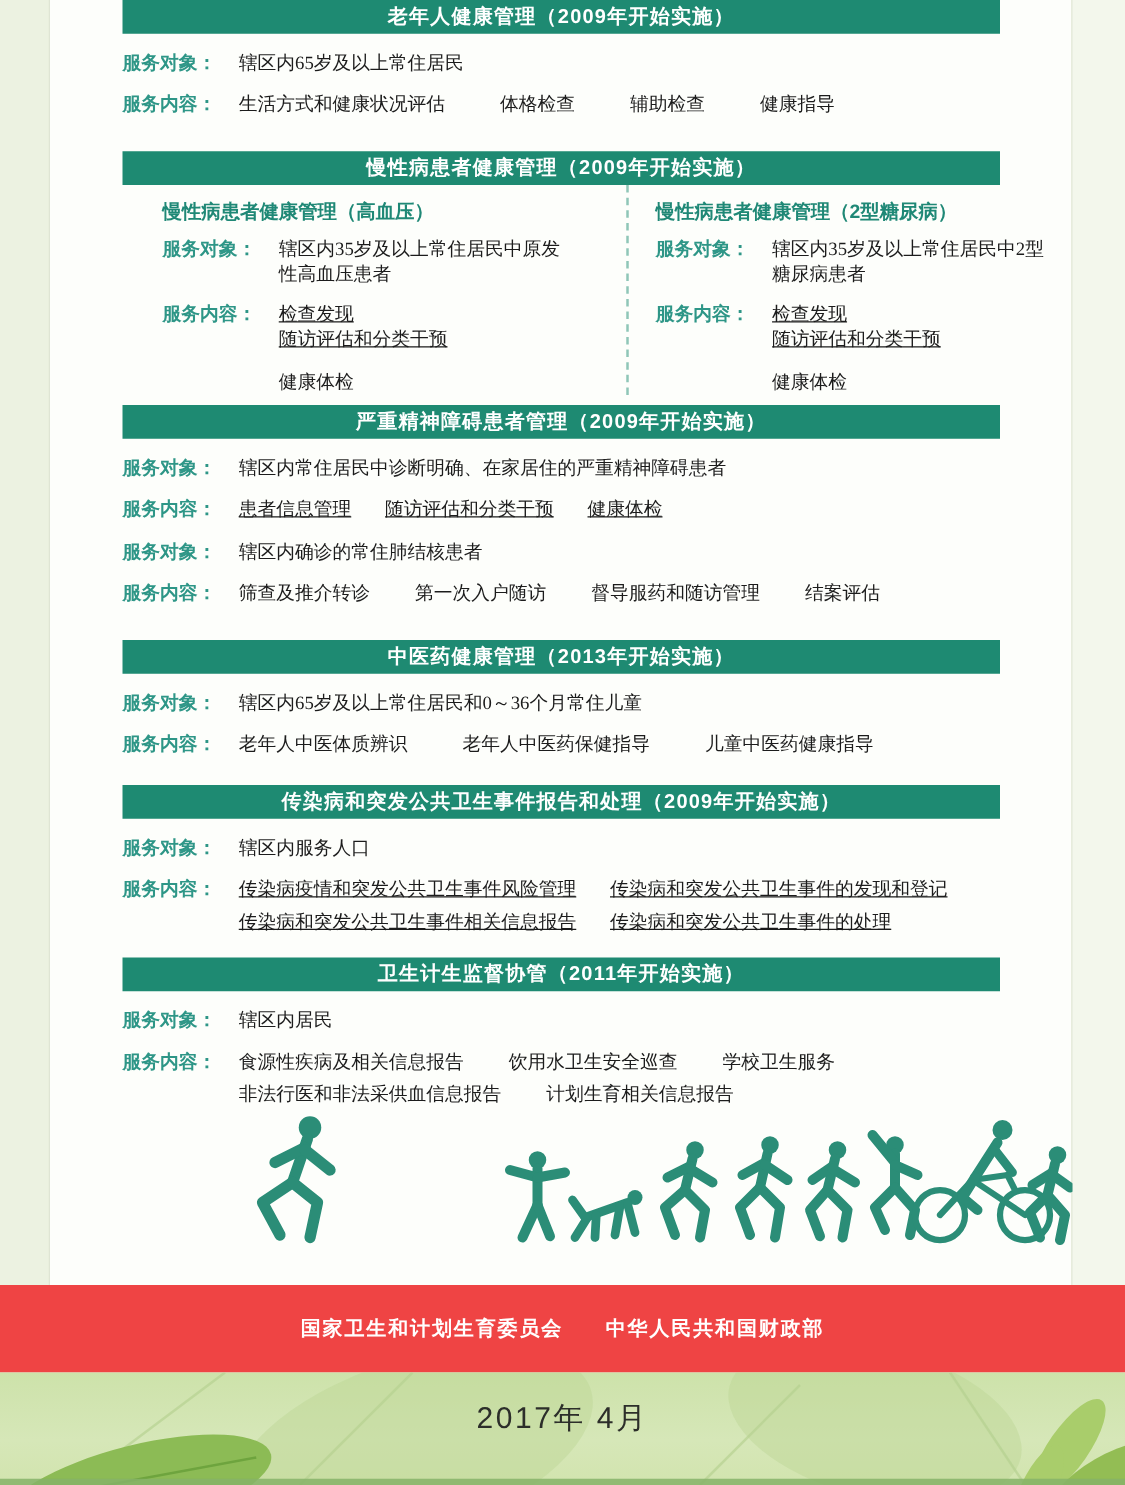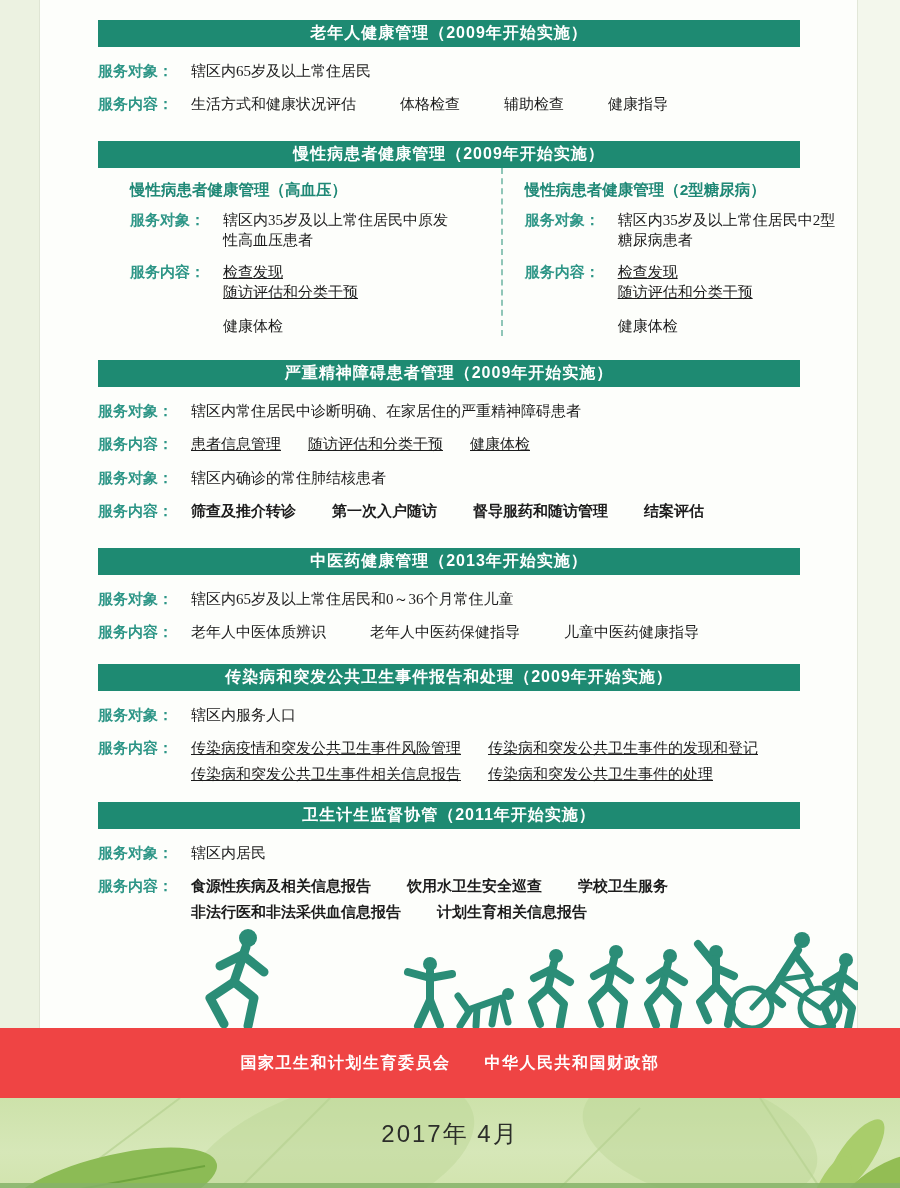--- a/index.html
+++ b/index.html
@@ -8,37 +8,37 @@
     width:900px; height:1188px;
     font-family:"Liberation Sans", sans-serif;
     background:#fbfdf6;
   }
   .page { position:relative; width:900px; height:1188px; overflow:hidden; }
 
   
   .main { position:absolute; top:0; left:0; width:900px; height:1028px; background:#fdfefb; }
   .strip-left  { position:absolute; top:0; left:0;  width:40px; height:1028px; background:#ecf2e1; border-right:1px solid #dfe5d4; }
   .strip-right { position:absolute; top:0; right:0; width:43px; height:1028px; background:#f3f7ec; border-left:1px solid #e2e7d8; }
-  .main-content { position:absolute; top:0; left:40px; width:818px; height:1028px; padding-top:20px; }
+  .main-content { position:absolute; top:0; left:40px; width:818px; height:1028px; padding-top:0; }
 
   .bar {
     height:27px; margin:0 58px; background:#1E8A72; color:#ffffff;
     display:flex; align-items:center; justify-content:center;
     font-size:16px; font-weight:bold; letter-spacing:1px;
   }
-  .mt27 { margin-top:27px; } .mt25 { margin-top:25px; } .mt22 { margin-top:22px; } .mt18 { margin-top:18px; } .mt8 { margin-top:24px; }
+  .mt27 { margin-top:27px; } .mt25 { margin-top:25px; } .mt22 { margin-top:22px; } .mt18 { margin-top:18px; } .mt8 { margin-top:8px; }
 
   .row { display:flex; align-items:flex-start; margin:13px 18px 0 58px; font-size:15px; line-height:20px; }
   .row.first { margin-top:14px; }
   .lab { color:#2E9687; font-weight:bold; min-width:93px; flex-shrink:0; }
   .val { font-family:"Liberation Serif", serif; color:#1c1c1c; }
   .val .item { margin-right:44px; display:inline-block; }
   .val .item:last-child { margin-right:0; }
   .val.tight .item { margin-right:27px;text-decoration:underline; }
-  .val.med .item   { margin-right:36px;font-weight:bold; }
+  .val.med .item   { margin-right:36px; }
   .line2 { margin-top:6px; }
 
   
   .cols { display:flex; margin:0 18px 0 58px; }
   .col { width:50%;margin-left:32px; }
   .col.right { border-left:2px dashed #8fc6b8; padding-left:22px; }
   .col.left  { padding-right:16px; }
   .subtitle { color:#1F8876; font-weight:bold; font-size:15.5px; line-height:20px; margin-top:12px; }
   .col .row { margin:10px 0 0 0; }
   .col .crow { margin-top:12px; }

